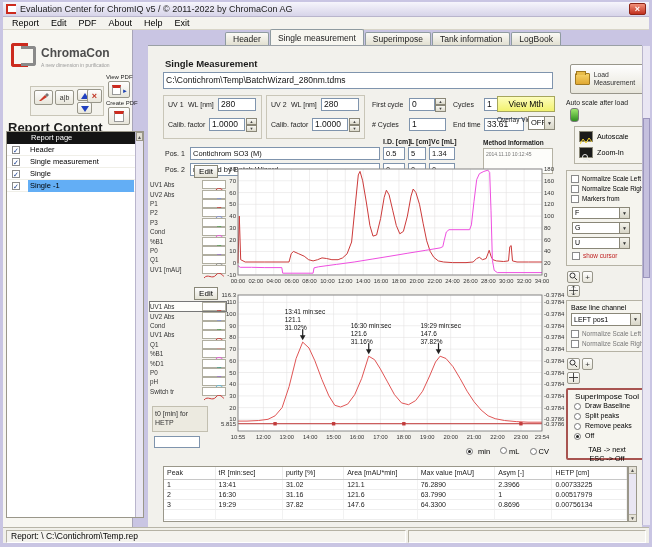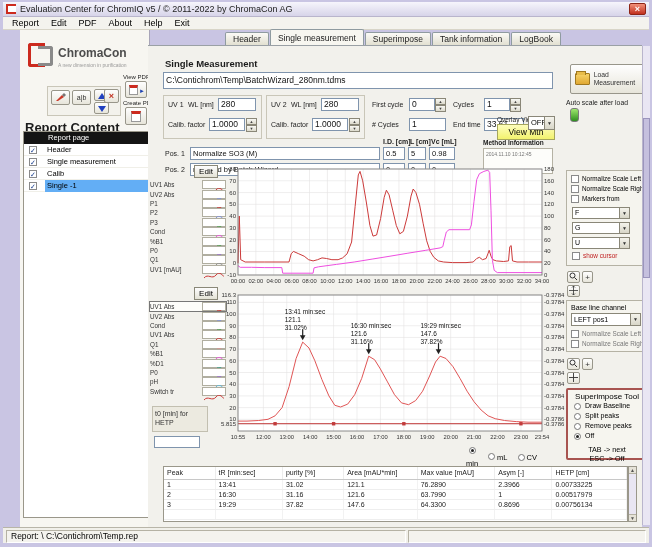--- a/index.html
+++ b/index.html
@@ -9,21 +9,21 @@
   .titlebar { left:3px; top:2px; width:646px; height:15px; background:linear-gradient(#f6f5fc,#d7d4e9);
     display:flex; align-items:center; font-size:9px; color:#222; border-bottom:1px solid #b9b5cc; }
   .app-icon { width:10px; height:10px; margin:0 4px 0 3px; border:2px solid #cc2a1e; border-right:none; background:#fff; }
   .title-text { white-space:nowrap; }
   .close-btn { margin-left:auto; margin-right:3px; width:17px; height:12px;
     background:linear-gradient(#f2907a,#c0301e); border:1px solid #8d2416; border-radius:2px;
     color:#fff; font-size:9px; line-height:10px; text-align:center; font-weight:bold; }
   .menubar { left:3px; top:17px; width:646px; height:13px; background:#f4f3ee; border-bottom:1px solid #d8d5c8;
     display:flex; align-items:center; font-size:9px; padding-left:3px; }
   .menu-item { padding:0 6px; }
-  .sidebar { left:20px; top:30px; width:130px; height:497px; background:#f7f6f1; border-right:1px solid #a8a5b8; }
+  .sidebar { left:3px; top:30px; width:130px; height:497px; background:#f7f6f1; border-right:1px solid #a8a5b8; }
   .brand-name { font-size:12px; font-weight:bold; color:#4d4d4d; }
   .brand-tag { font-size:5px; color:#9a9a9a; }
   .c-outer { width:17px; height:24px; border:3px solid #cc2a1e; border-right:none; border-radius:3px 0 0 3px; }
   .c-inner { width:15px; height:20px; border:3px solid #8a8a8a; border-left:none; border-radius:0 3px 3px 0; }
   .tbtn { position:absolute; background:linear-gradient(#fefefe,#e7e5da); border:1px solid #98968a; border-radius:2px;
     font-size:7px; text-align:center; color:#333; }
   .lb { position:absolute; font-size:8px; color:#1c1c1c; white-space:nowrap; }
   .lb7 { font-size:7px; }
   .bold { font-weight:bold; }
   .fld { position:absolute; background:#fff; border:1px solid #7f94ad; font-size:8.5px; line-height:11px;
@@ -130,21 +130,21 @@
           <div style="position: relative; height: 12px; border-bottom: 1px solid rgb(240, 239, 232);">
             <span class="cb" style="left: 5px; top: 2px;">✓</span>
             <span style="position: absolute; left: 21px; top: 0px; right: 9px; font-size: 7.5px; line-height: 12px; padding-left: 2px;">Header</span>
           </div>
           <div style="position: relative; height: 12px; border-bottom: 1px solid rgb(240, 239, 232);">
             <span class="cb" style="left: 5px; top: 2px;">✓</span>
             <span style="position: absolute; left: 21px; top: 0px; right: 9px; font-size: 7.5px; line-height: 12px; padding-left: 2px;">Single  measurement</span>
           </div>
           <div style="position: relative; height: 12px; border-bottom: 1px solid rgb(240, 239, 232);">
             <span class="cb" style="left: 5px; top: 2px;">✓</span>
-            <span style="position: absolute; left: 21px; top: 0px; right: 9px; font-size: 7.5px; line-height: 12px; padding-left: 2px;">Calib</span>
+            <span style="position: absolute; left: 21px; top: 0px; right: 9px; font-size: 7.5px; line-height: 12px; padding-left: 2px;">Single</span>
           </div>
           <div style="position: relative; height: 12px; border-bottom: 1px solid rgb(240, 239, 232);">
             <span class="cb" style="left: 5px; top: 2px;">✓</span>
             <span style="position: absolute; left: 21px; top: 0px; right: 9px; font-size: 7.5px; line-height: 12px; padding-left: 2px; background: rgb(99, 174, 245);">Single -1</span>
           </div>
         </div>
       <div class="sb-track" style="right:0;top:0;width:8px;height:100%;">
         <div style="height:9px;background:#e2dfd4;border:1px solid #9a978a;font-size:5px;text-align:center;line-height:8px;color:#555;">▲</div>
       </div>
     </div>
@@ -195,36 +195,36 @@
   <div class="fld" style="left:484px;top:98px;width:26px;height:13px;">1</div>
   <div class="spn" style="left:510px;top:98px;height:13px;">
       <div>▲</div>
       <div>▼</div>
     </div>
   <div class="a lb lb7" style="left:372px;top:121px;"># Cycles</div>
   <div class="fld" style="left:409px;top:118px;width:37px;height:13px;">1</div>
   <div class="a lb lb7" style="left:453px;top:121px;">End time</div>
   <div class="fld" style="left:484px;top:118px;width:40px;height:13px;">33.61</div>
 
-  <button class="ybtn" style="left:497px;top:96px;width:58px;height:16px;margin-top:28px;">View Mth</button>
+  <button class="ybtn" style="left:497px;top:96px;width:58px;height:16px;">View Mth</button>
   <div class="a lb" style="left:497px;top:116px;font-size:6.5px;width:30px;line-height:7px;">Overlay View</div>
   <div class="dd" style="left:528px;top:116px;width:27px;height:14px;line-height:12px;">
     <span>OFF</span>
     <span class="dd-btn" style="line-height:12px;">▼</span>
   </div>
 
   <div class="a lb" style="left:383px;top:138px;font-size:7px;font-weight:bold;" id="dim-h0">I.D. [cm]</div>
   <div class="a lb" style="left:410px;top:138px;font-size:7px;font-weight:bold;" id="dim-h1">L [cm]</div>
   <div class="a lb" style="left:431px;top:138px;font-size:7px;font-weight:bold;" id="dim-h2">Vc [mL]</div>
 
   <div class="a lb lb7" style="left:165px;top:150px;">Pos. 1</div>
-  <div class="fld" style="left:190px;top:147px;width:190px;height:13px;font-size:7.5px;">Normalize SO3 (M)</div>
+  <div class="fld" style="left:190px;top:147px;width:190px;height:13px;font-size:7.5px;">Contichrom SO3 (M)</div>
   <div class="fld" style="left:383px;top:147px;width:22px;height:13px;font-size:7.5px;">0.5</div>
   <div class="fld" style="left:408px;top:147px;width:18px;height:13px;font-size:7.5px;">5</div>
-  <div class="fld" style="left:429px;top:147px;width:26px;height:13px;font-size:7.5px;">0.98</div>
+  <div class="fld" style="left:429px;top:147px;width:26px;height:13px;font-size:7.5px;">1.34</div>
 
   <div class="a lb lb7" style="left:165px;top:166px;">Pos. 2</div>
   <div class="fld" style="left:190px;top:163px;width:190px;height:13px;font-size:7.5px;">not used by Batch Wizard</div>
   <div class="fld" style="left:383px;top:163px;width:22px;height:13px;font-size:7.5px;">0</div>
   <div class="fld" style="left:408px;top:163px;width:18px;height:13px;font-size:7.5px;">0</div>
   <div class="fld" style="left:429px;top:163px;width:26px;height:13px;font-size:7.5px;">0</div>
 
   <div class="a lb bold" style="left:483px;top:139px;font-size:6.5px;">Method Information</div>
   <div class="a" style="left:483px;top:148px;width:70px;height:26px;background:#fdfdfa;border:1px solid #b5b2a4;font-size:5px;color:#777;padding:2px;">2014.11.10 10:12:45</div>
 
@@ -519,21 +519,21 @@
         <path d="M 151.9272587229454,59.15907136715391 L 157.52725872294542,59.15907136715391 L 154.7272587229454,64.15907136715391 Z" fill="#222"></path>
         <text x="206.50465993992145" y="38.15907136715391" font-size="6.5" fill="#111">19:29 min:sec</text>
         <text x="206.50465993992145" y="46.15907136715391" font-size="6.5" fill="#111">147.6</text>
         <text x="206.50465993992145" y="54.15907136715391" font-size="6.5" fill="#111">37.82%</text>
         <line x1="224.50465993992145" y1="53.15907136715391" x2="224.50465993992145" y2="60.15907136715391" stroke="#222" stroke-width="1.2"></line>
         <path d="M 221.70465993992144,59.15907136715391 L 227.30465993992146,59.15907136715391 L 224.50465993992145,64.15907136715391 Z" fill="#222"></path>
         <rect x="24" y="5" width="304" height="136" fill="none" stroke="#707070" stroke-width="0.8"></rect>
       </svg></div>
 
   <div class="a" id="unit-radios" style="left:466px;top:447px;display:flex;gap:10px;align-items:center;">
-      <span style="display: flex; align-items: center; gap: 5px; flex-direction: column;">
+      <span style="display: flex; align-items: center; gap: 5px;">
         <span class="rad sel" style="position:static;"></span>
         <span style="font-size:7.5px;">min</span>
       </span>
       <span style="display: flex; align-items: flex-start; gap: 2px;">
         <span class="rad" style="position:static;"></span>
         <span style="font-size:7.5px;">mL</span>
       </span>
       <span style="display: flex; align-items: center; gap: 2px;">
         <span class="rad" style="position:static;"></span>
         <span style="font-size:7.5px;">CV</span>
@@ -605,20 +605,35 @@
     <div style="position:absolute;bottom:0;width:100%;font-size:5px;text-align:center;color:#555;background:#e6e3d8;border-top:1px solid #b5b2a4;">▼</div>
   </div>
 
   <button class="tbtn" style="left:570px;top:64px;width:74px;height:30px;display:flex;align-items:center;gap:4px;padding-left:4px;text-align:left;">
     <span class="folder"></span>
     <span style="font-size:6.8px;line-height:8px;">Load Measurement</span>
   </button>
   <div class="a lb" style="left:566px;top:99px;font-size:6.8px;">Auto scale after load</div>
   <div class="led" style="left:570px;top:108px;"></div>
 
+  <div class="rp-box" style="left:574px;top:126px;width:70px;height:38px;">
+    <span class="mini-icon" style="left:4px;top:4px;width:14px;height:11px;">
+      <svg width="12" height="9">
+          <polyline points="0,7 3,2 6,6 9,1 12,5" fill="none" stroke="#f2d12e" stroke-width="1"></polyline>
+        </svg>
+    </span>
+    <span class="a" style="left:22px;top:5px;font-size:7.2px;">Autoscale</span>
+    <span class="mini-icon" style="left:4px;top:20px;width:14px;height:11px;">
+      <svg width="12" height="9">
+          <circle cx="5" cy="4" r="2.5" fill="none" stroke="#e8e8e8" stroke-width="1"></circle>
+          <line x1="7" y1="6" x2="10" y2="8" stroke="#e8e8e8" stroke-width="1"></line>
+        </svg>
+    </span>
+    <span class="a" style="left:22px;top:21px;font-size:7.2px;">Zoom-In</span>
+  </div>
 
   <div class="rp-box" style="left:566px;top:170px;width:80px;height:96px;">
     <span class="cb" style="left:4px;top:4px;"></span>
     <span class="a" style="left:15px;top:4px;font-size:6.4px;white-space:nowrap;">Normalize Scale Left</span>
     <span class="cb" style="left:4px;top:14px;"></span>
     <span class="a" style="left:15px;top:14px;font-size:6.4px;white-space:nowrap;">Normalize Scale Right</span>
     <span class="cb" style="left:4px;top:24px;"></span>
     <span class="a" style="left:15px;top:24px;font-size:6.4px;white-space:nowrap;">Markers from</span>
     <div id="marker-dds">
         <div class="dd" style="left: 5px; top: 36px; width: 58px; height: 12px; line-height: 10px; font-size: 7px;"><span>F</span><span class="dd-btn" style="line-height:10px;">▼</span></div>

